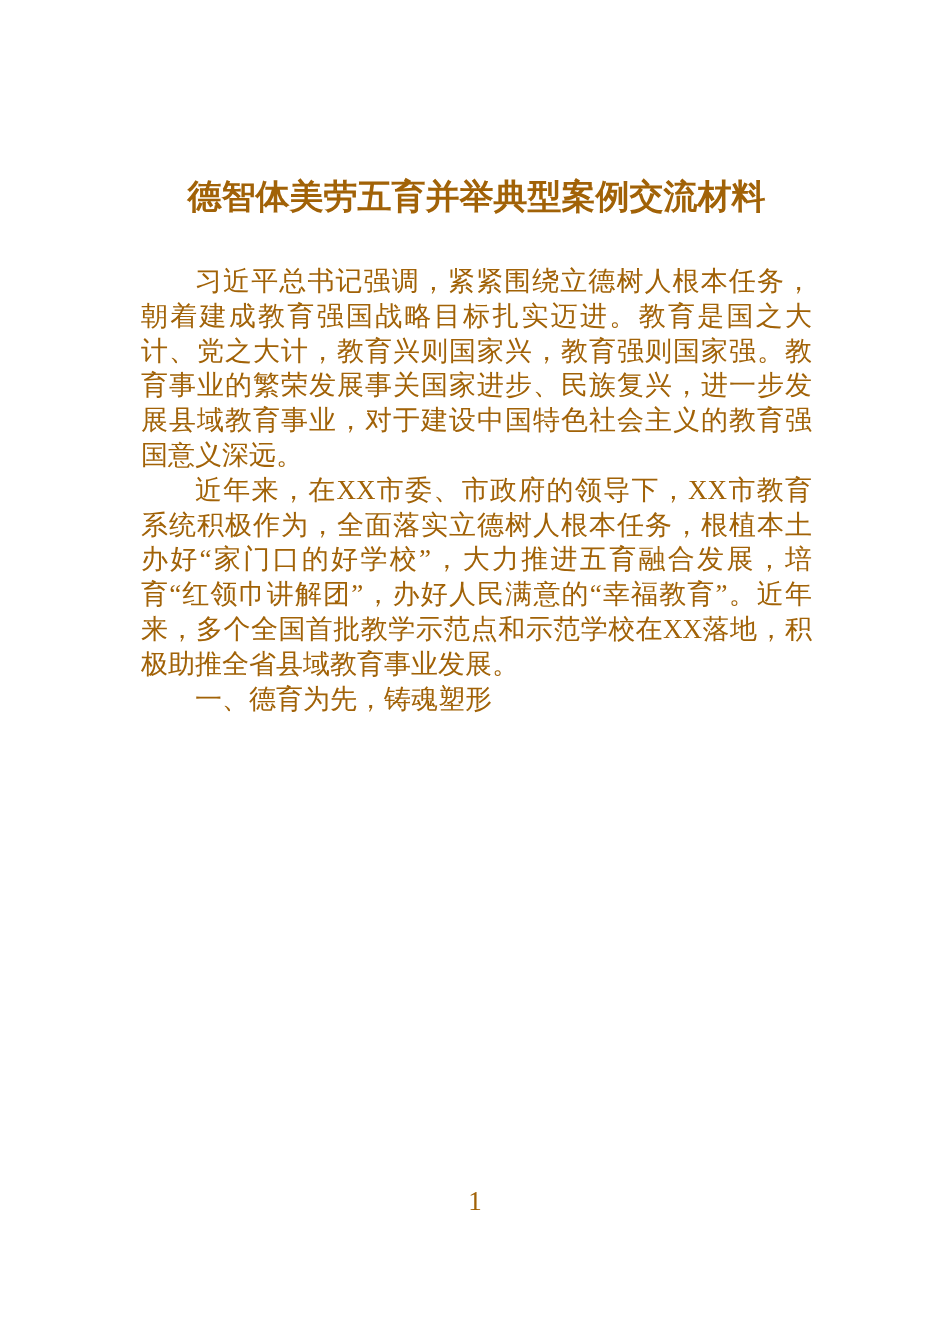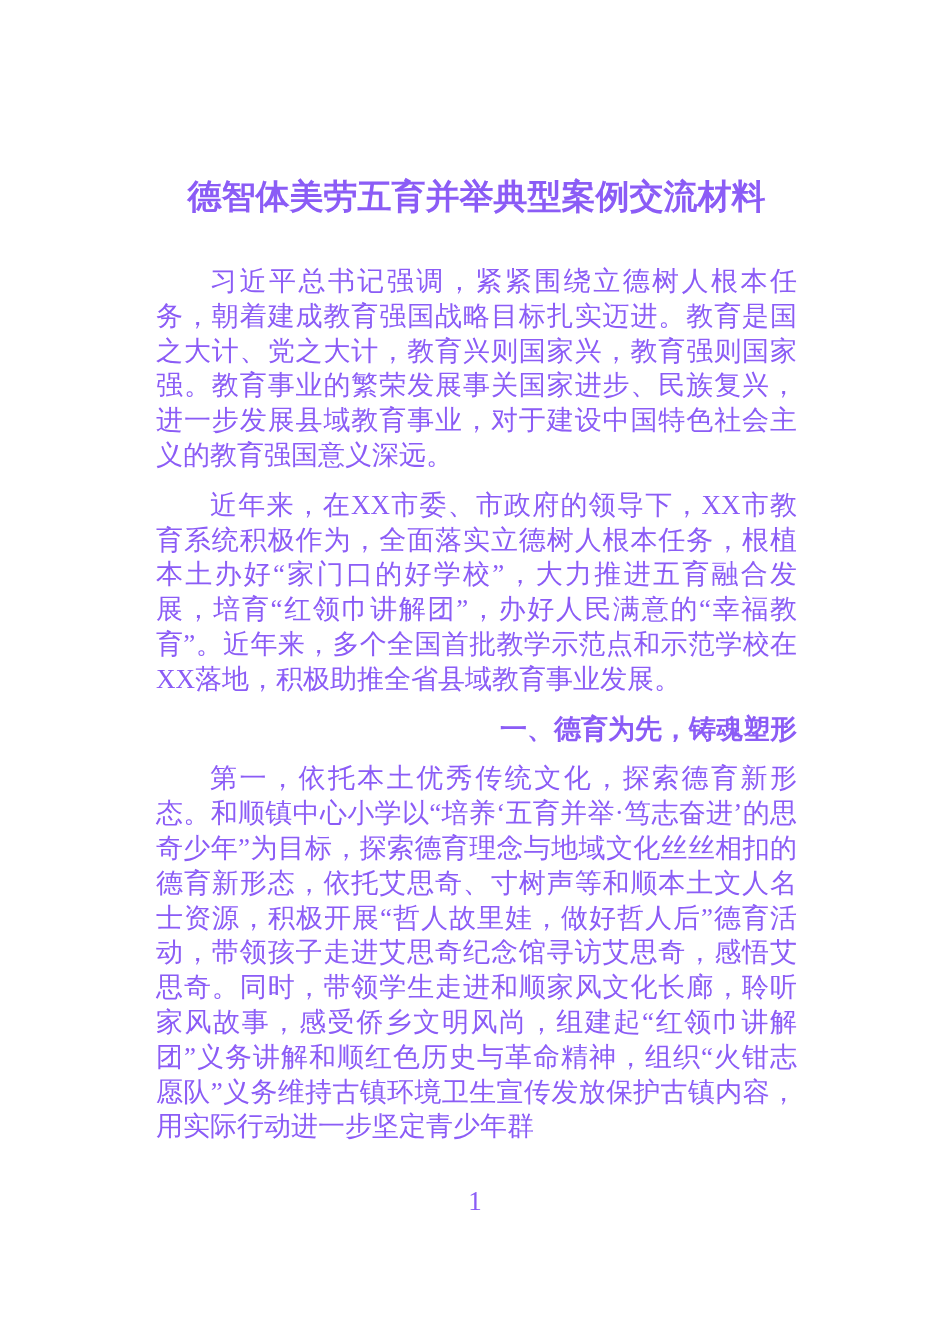--- a/index.html
+++ b/index.html
@@ -5,50 +5,50 @@
   html, body {
     margin: 0;
     padding: 0;
     background: #ffffff;
   }
   .page {
     position: relative;
     width: 950px;
     height: 1344px;
     background: #ffffff;
-    color: #8b5cf6;
+    color: #a16207;
     overflow: hidden;
   }
   .content {
     position: absolute;
     left: 141px;
     top: 176px;
     width: 671px;
   }
   .doc-title {
     margin: 0 0 48px 0;
     font-family: "Liberation Sans", sans-serif;
     font-weight: 700;
     font-size: 34px;
     line-height: 40px;
     text-align: center;
     letter-spacing: 0px;
   }
   .doc-body p {
-    margin: 15px;
+    margin: 0;
     font-family: "Liberation Serif", sans-serif;
     font-size: 27px;
     line-height: 34.8px;
     text-align: justify;
     text-indent: 2em;
     word-break: break-all;
   }
   .doc-body p.heading {
-    font-weight: 700;
-    text-align: right;
+    font-weight: 400;
+    text-align: left;
   }
   .page-number {
     position: absolute;
     top: 1186px;
     left: 0;
     width: 100%;
     text-align: center;
     font-family: "Liberation Serif", serif;
     font-size: 27px;
     line-height: 30px;
@@ -57,17 +57,16 @@
 </head>
 <body>
 
 <div class="page">
   <div class="content">
     <h1 class="doc-title">德智体美劳五育并举典型案例交流材料</h1>
     <div class="doc-body">
         <p class="body-para">习近平总书记强调，紧紧围绕立德树人根本任务，朝着建成教育强国战略目标扎实迈进。教育是国之大计、党之大计，教育兴则国家兴，教育强则国家强。教育事业的繁荣发展事关国家进步、民族复兴，进一步发展县域教育事业，对于建设中国特色社会主义的教育强国意义深远。</p>
         <p class="body-para">近年来，在XX市委、市政府的领导下，XX市教育系统积极作为，全面落实立德树人根本任务，根植本土办好“家门口的好学校”，大力推进五育融合发展，培育“红领巾讲解团”，办好人民满意的“幸福教育”。近年来，多个全国首批教学示范点和示范学校在XX落地，积极助推全省县域教育事业发展。</p>
         <p class="heading">一、德育为先，铸魂塑形</p>
-        <p class="body-para">第一，依托本土优秀传统文化，探索德育新形态。和顺镇中心小学以“培养‘五育并举·笃志奋进’的思奇少年”为目标，探索德育理念与地域文化丝丝相扣的德育新形态，依托艾思奇、寸树声等和顺本土文人名士资源，积极开展“哲人故里娃，做好哲人后”德育活动，带领孩子走进艾思奇纪念馆寻访艾思奇，感悟艾思奇。同时，带领学生走进和顺家风文化长廊，聆听家风故事，感受侨乡文明风尚，组建起“红领巾讲解团”义务讲解和顺红色历史与革命精神，组织“火钳志愿队”义务维持古镇环境卫生宣传发放保护古镇内容，用实际行动进一步坚定青少年群</p>
       </div>
   </div>
   <div class="page-number">1</div>
 </div>
 
 </body></html>

